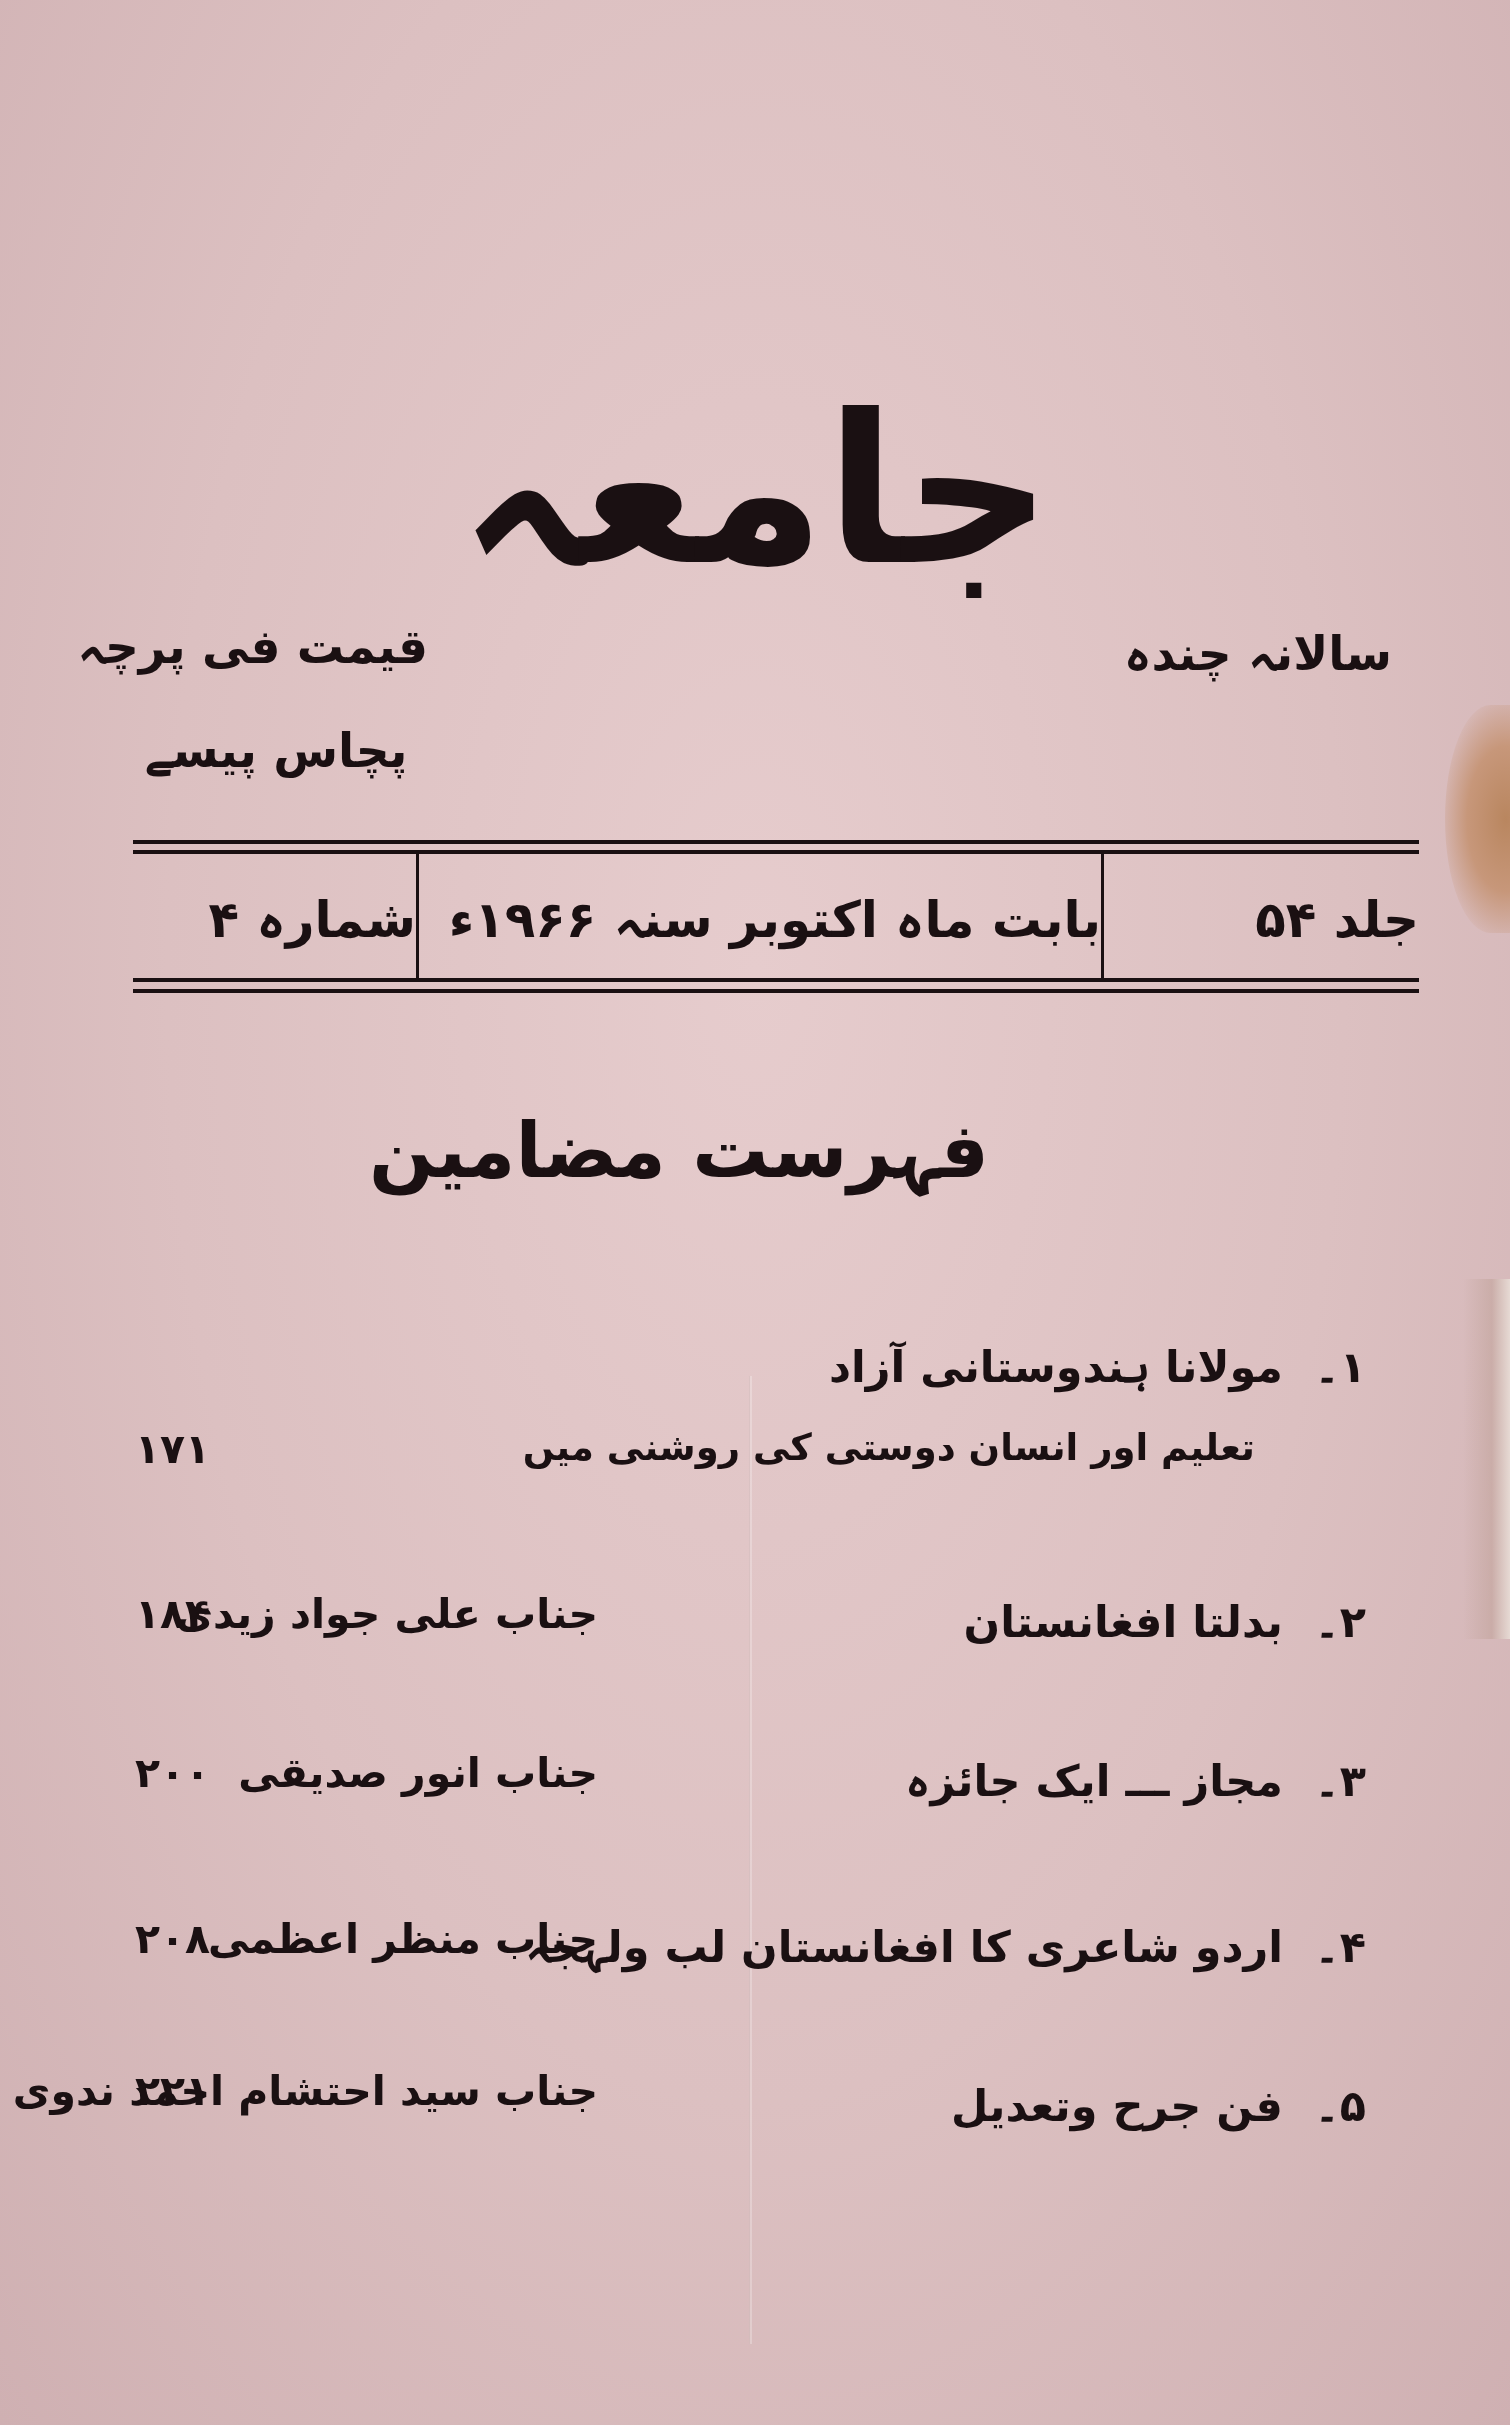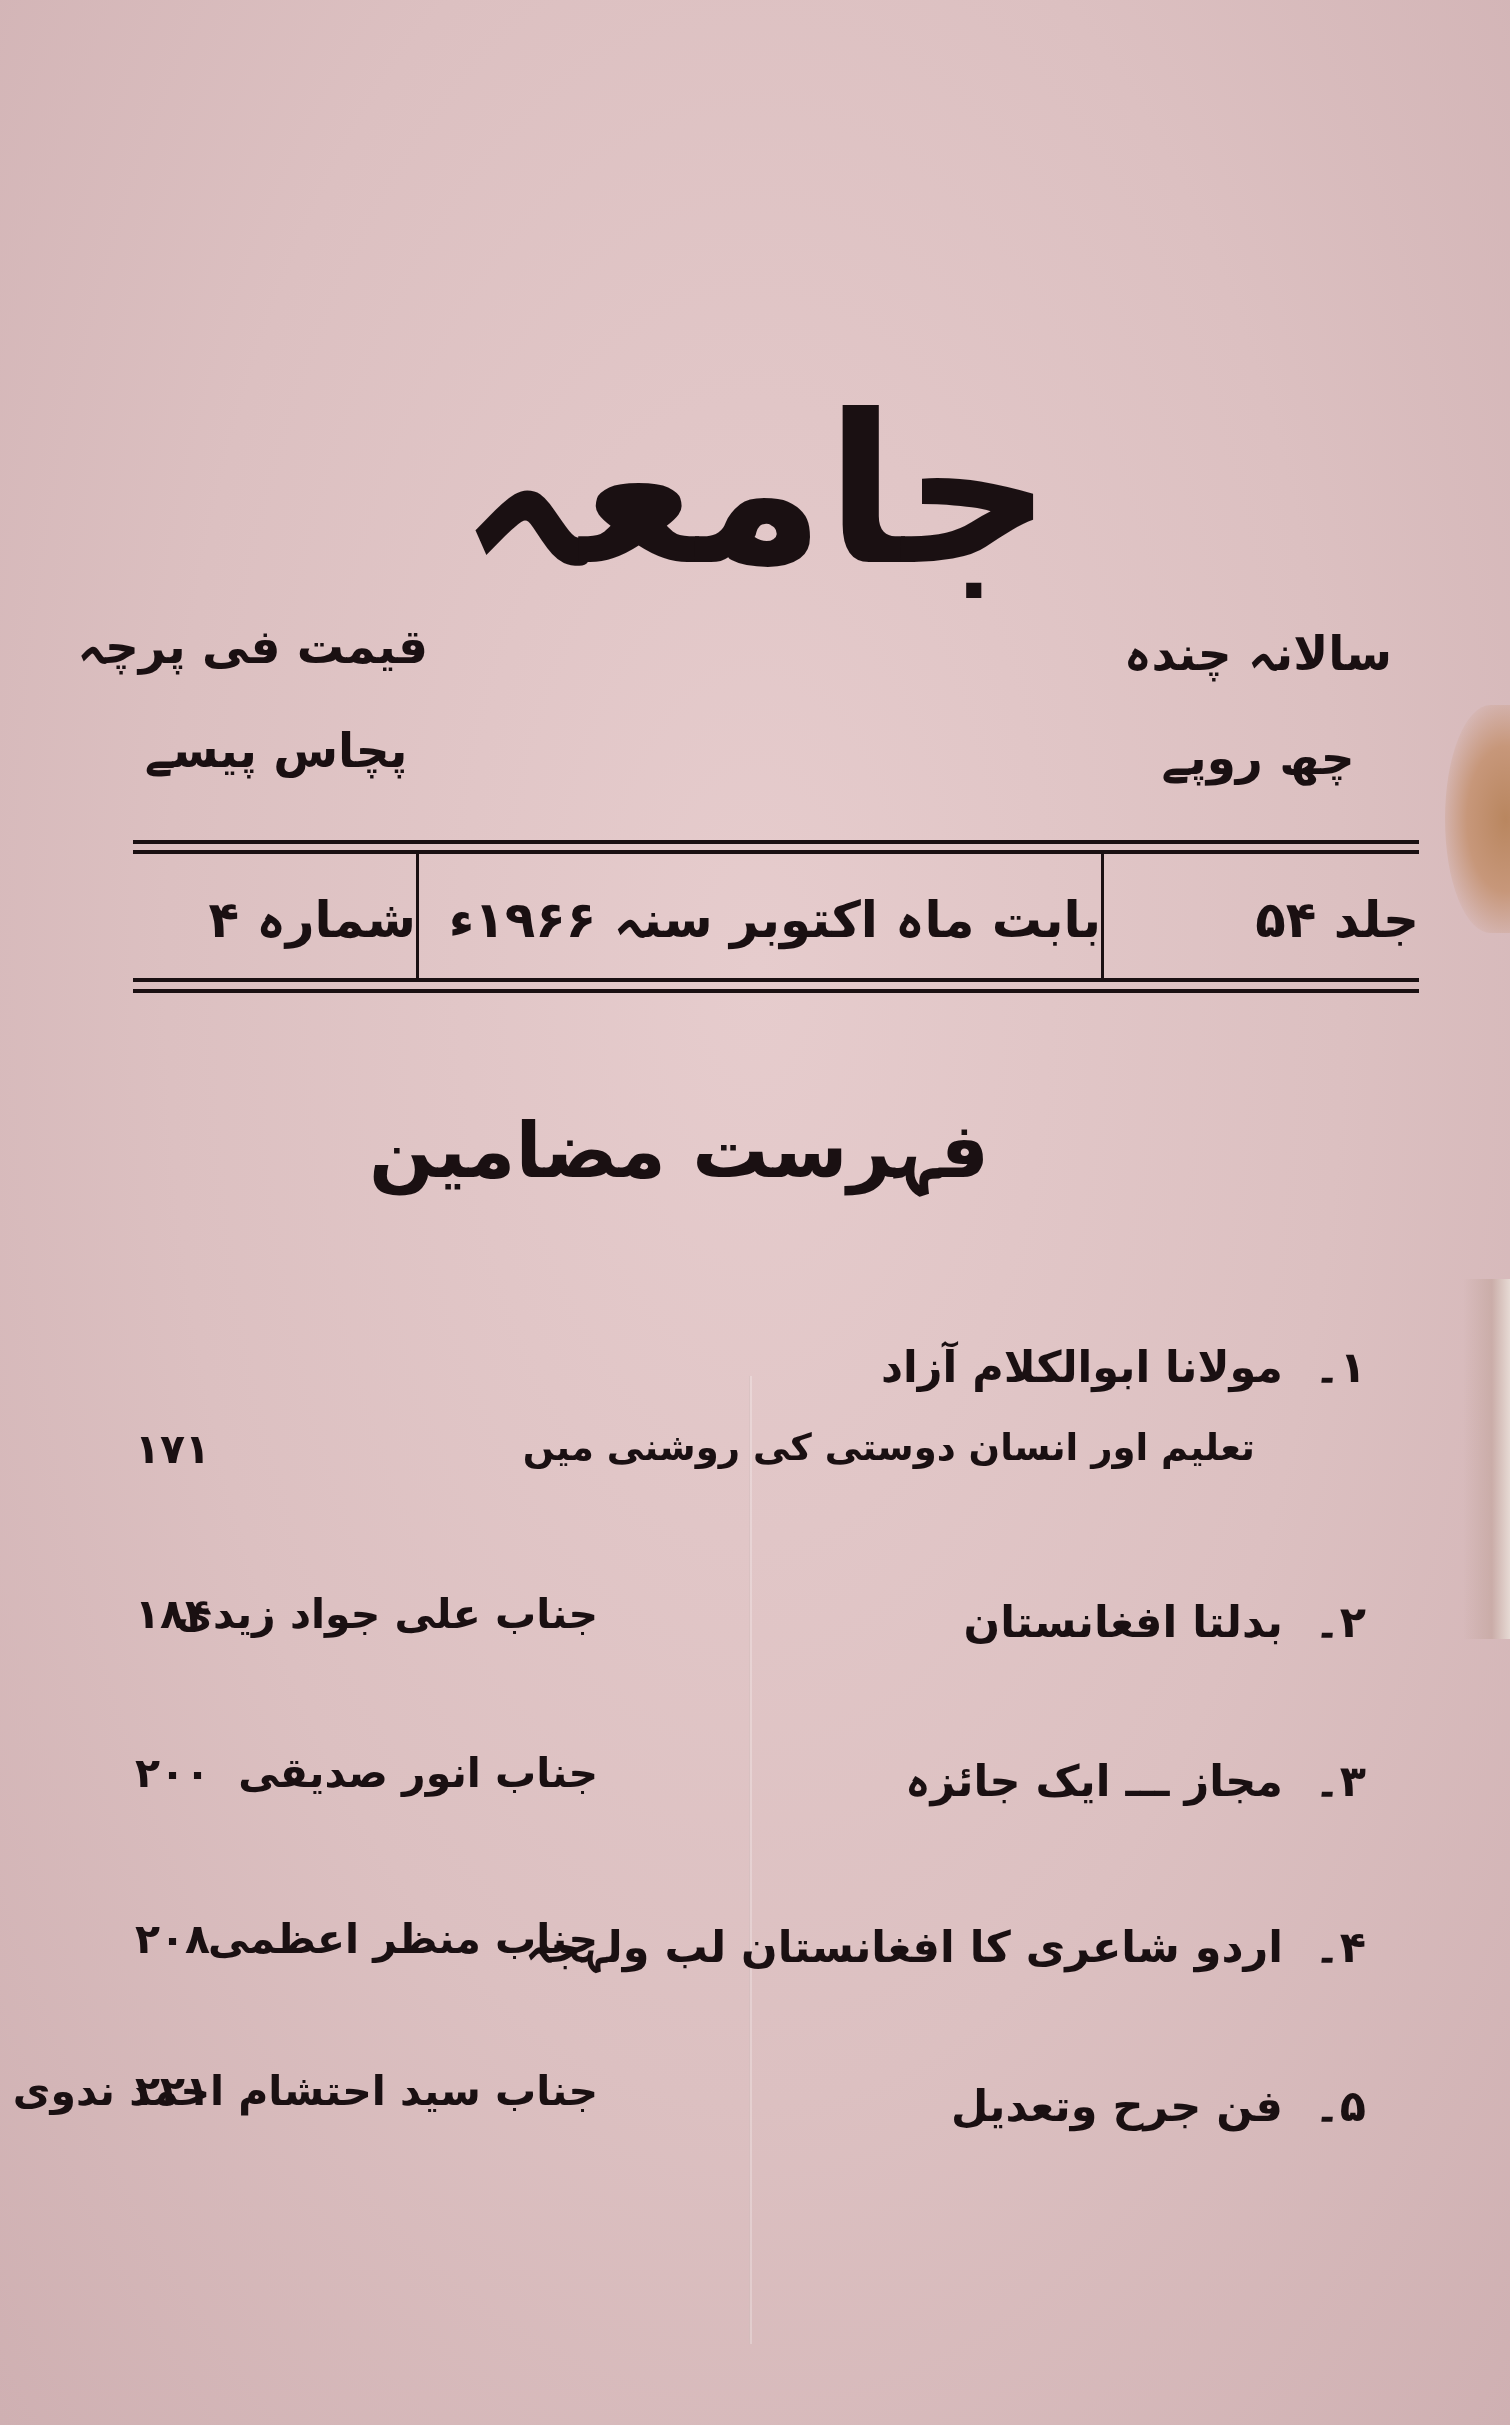--- a/index.html
+++ b/index.html
@@ -74,40 +74,39 @@
 
   <div class="urdu masthead">جامعہ</div>
 
   <div class="urdu sub-left">
     <div>قیمت فی پرچہ</div>
     <div>پچاس پیسے</div>
   </div>
 
   <div class="urdu sub-right">
     <div>سالانہ چندہ</div>
-    <div>چھ روپے</div>
   </div>
 
   <div class="infobar">
     <div class="rule t1"></div>
     <div class="rule t2"></div>
     <div class="rule b1"></div>
     <div class="rule b2"></div>
     <div class="vdiv" style="left:283px"></div>
     <div class="vdiv" style="left:968px"></div>
     <div class="cell" style="left:0;width:283px">شمارہ ۴</div>
     <div class="cell" style="left:286px;width:682px">بابت ماہ اکتوبر سنہ ۱۹۶۶ء</div>
     <div class="cell" style="left:971px;width:315px">جلد ۵۴</div>
   </div>
 
   <div class="urdu toc-heading">فہرست مضامین</div>
 
   <div class="toc-row" style="top:1328px">
     <span class="toc-num" style="top:14px">۱۔</span>
-    <span class="toc-title" style="top:14px">مولانا ابوالکلام آزاد</span>
+    <span class="toc-title" style="top:14px">مولانا ہندوستانی آزاد</span>
     <span class="toc-subtitle" style="top:98px">تعلیم اور انسان دوستی کی روشنی میں</span>
     <span class="toc-page" style="top:97px">۱۷۱</span>
   </div>
 
   <div class="toc-row" style="top:1583px">
     <span class="toc-num" style="top:14px">۲۔</span>
     <span class="toc-title" style="top:14px">بدلتا افغانستان</span>
     <span class="toc-author" style="top:7px">جناب علی جواد زیدی</span>
     <span class="toc-page" style="top:7px">۱۸۴</span>
   </div>

